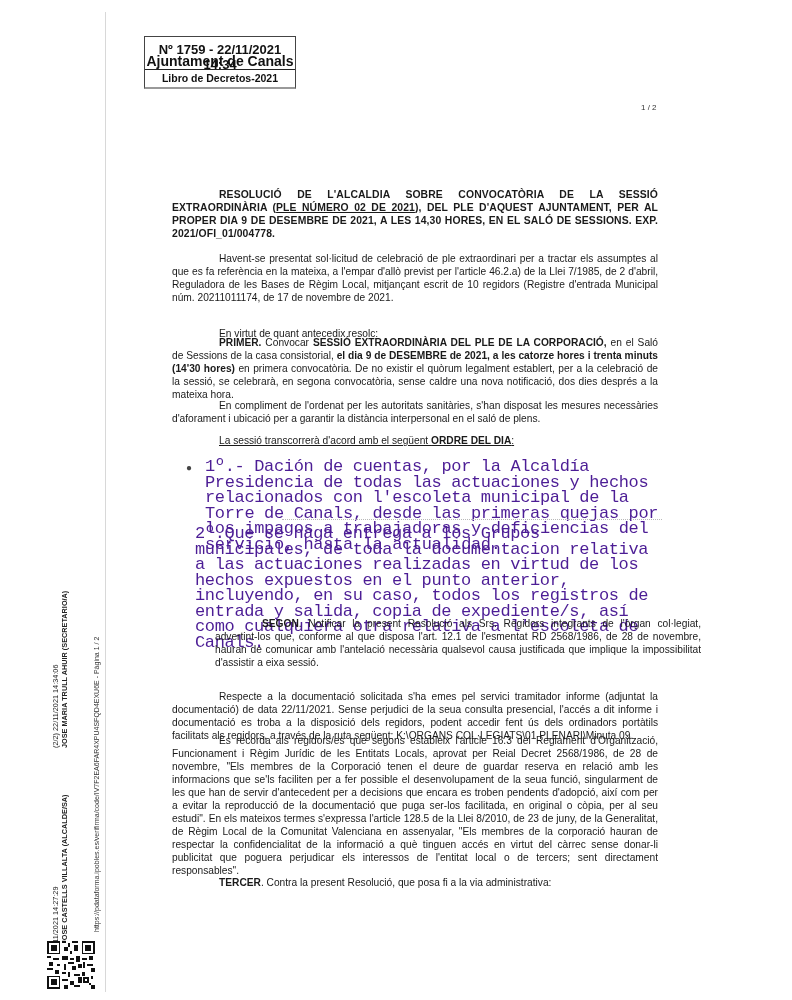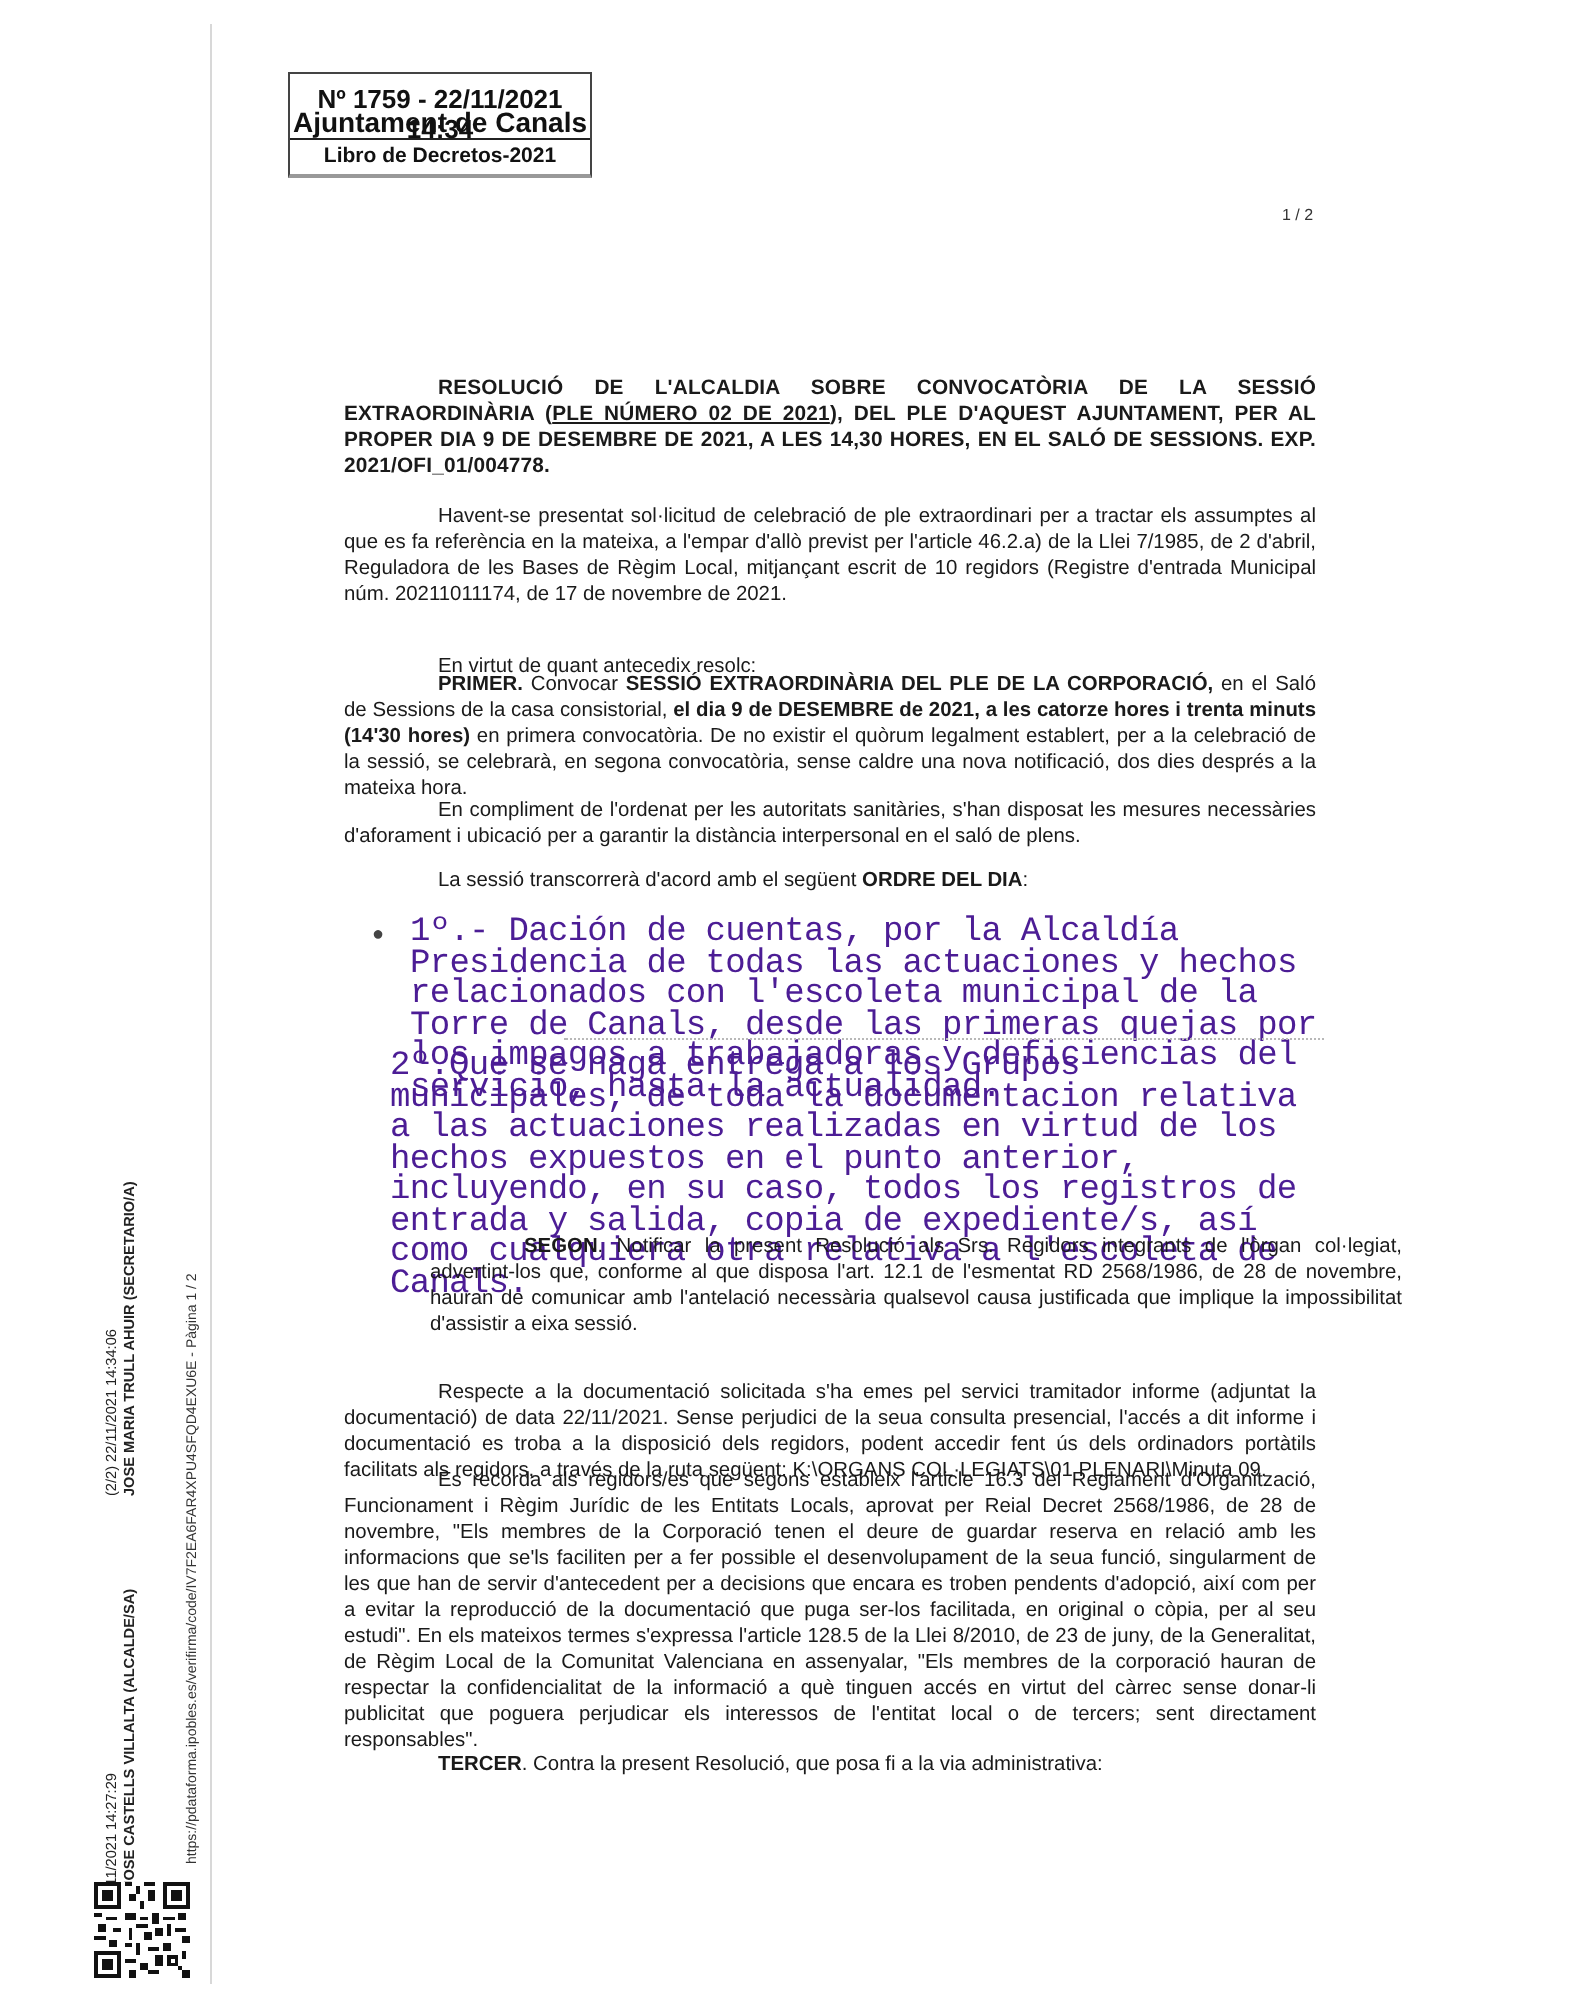--- a/index.html
+++ b/index.html
@@ -17,21 +17,21 @@
 
   .body-text { position: absolute; left: 172px; width: 486px; font-size: 10.2px; line-height: 13px; text-align: justify; color: #1a1a1a; }
   .indent { text-indent: 47px; }
   .title-block { top: 188px; font-weight: bold; font-size: 10.4px; letter-spacing: 0.1px; }
   .title-block u { text-decoration: underline; }
 
   .p1 { top: 252px; }
   .p2 { top: 312px; margin-top: 15px; }
   .p3 { top: 336px; }
   .p4 { top: 399px; }
-  .p5 { top: 434px; }
+  .p5 { top: 434px; text-decoration: underline; }
 
   .scan { position: absolute; left: 172px; top: 455px; width: 496px; height: 140px; }
   .scan .item { position: absolute; font-family: Liberation Mono, monospace; font-size: 17px; line-height: 15.5px; color: #4c1d95; letter-spacing: -0.35px; }
   .scan .i1 { left: 33px; top: 4px; width: 460px; }
   .scan .bullet { position: absolute; left: 14px; top: 7px; font-size: 10px; color: #444; }
   .scan .i2 { left: 23px; top: 71px; width: 470px; }
   .scan .stray { position: absolute; left: 110px; top: 64px; width: 380px; height: 2px; border-top: 1px dotted #b8b8b8; }
 
   .s1 { top: 617px; margin-left: 43px; }
   .s2 { top: 690px; }

